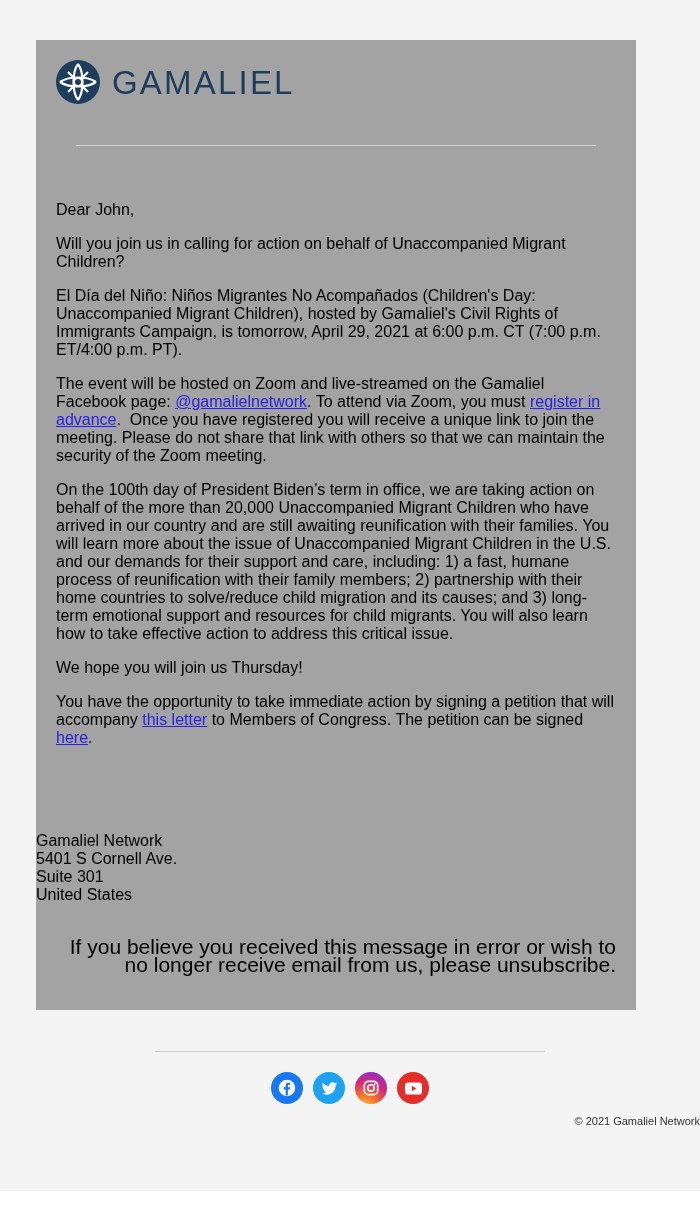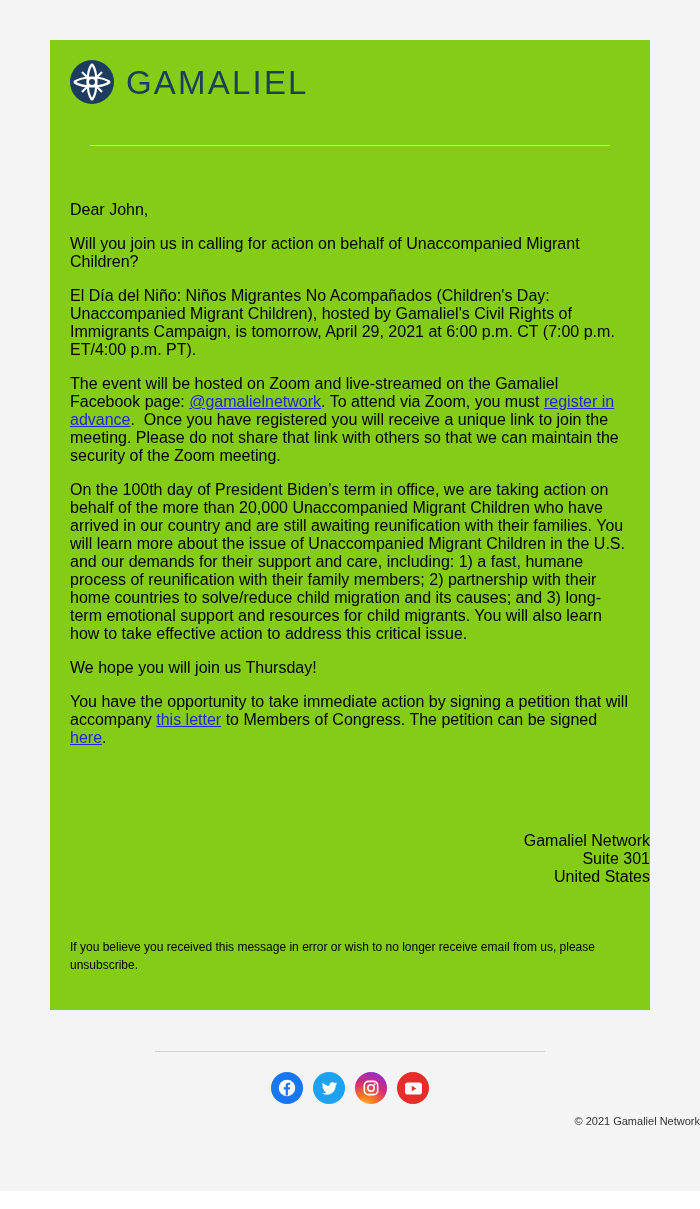--- a/index.html
+++ b/index.html
@@ -1,28 +1,28 @@
 <!DOCTYPE html>
 <html><head>
   <meta charset="utf-8">
   <style>
     * { box-sizing: border-box; margin: 0; padding: 0; }
     html, body { width: 700px; height: 1209px; background: #ffffff; overflow: hidden; }
     body { font-family: "Liberation Sans", sans-serif; color: #000; }
     .bg { position: absolute; left: 0; top: 0; width: 700px; height: 1191px; background: #f4f4f4; }
-    .card { position: absolute; left: 50px; top: 40px; width: 600px; height: 970px; background: #84cc16; }
+    .card { position: absolute; left: 36px; top: 40px; width: 600px; height: 970px; background: #a3a3a3; }
     .logo { position: absolute; left: 20px; top: 19px; height: 46px; display: flex; align-items: center; }
     .logo svg { display: block; }
     .logo-text { margin-left: 12px; font-size: 33px; letter-spacing: 2.2px; color: #1c3d5e; font-weight: normal; line-height: 1; }
     .hr-top { position: absolute; left: 40px; top: 105px; width: 520px; height: 1px; background: #d4d4d4; }
     .content { position: absolute; left: 20px; top: 161px; width: 562px; font-size: 16px; line-height: 18px; }
     .content p { margin-bottom: 16px; }
     .content a { color: #1a0dab; color: #2a22e0; text-decoration: underline; }
-    .address { position: absolute; left: 0; top: 792px; width: 600px; text-align: right; font-size: 16px; line-height: 18px; }
-    .unsub { position: absolute; left: 20px; top: 898px; width: 560px; text-align: left; font-size: 12px; line-height: 18px; }
+    .address { position: absolute; left: 0; top: 792px; width: 600px; text-align: left; font-size: 16px; line-height: 18px; }
+    .unsub { position: absolute; left: 20px; top: 898px; width: 560px; text-align: right; font-size: 21px; line-height: 18px; }
     .hr-bottom { position: absolute; left: 155px; top: 1051px; width: 390px; height: 1px; background: #cfcfcf; }
     .social { position: absolute; left: 271px; top: 1072px; display: flex; gap: 10px; }
     .social a { width: 32px; height: 32px; border-radius: 50%; display: flex; align-items: center; justify-content: center; }
     .fb { background: #1877f2; }
     .tw { background: #1da1f2; }
     .ig { background: radial-gradient(circle at 30% 110%, #fdc44f 0%, #fa7e1e 25%, #d62976 60%, #962fbf 85%, #4f5bd5 100%); }
     .yt { background: #e62d27; }
     .copyright { position: absolute; left: 0; top: 1115px; width: 700px; text-align: right; font-size: 11px; color: #333; }
   </style>
 </head>
@@ -54,20 +54,21 @@
     <p>Will you join us in calling for action on behalf of Unaccompanied Migrant Children?</p>
     <p>El Día del Niño: Niños Migrantes No Acompañados (Children's Day: Unaccompanied Migrant Children), hosted by Gamaliel's Civil Rights of Immigrants Campaign, is tomorrow, April 29, 2021 at 6:00 p.m. CT (7:00 p.m. ET/4:00 p.m. PT).</p>
     <p><span>The event will be hosted on Zoom and live-streamed on the Gamaliel Facebook page: </span><a href="#">@gamalielnetwork</a><span>. To attend via Zoom, you must </span><a href="#">register in advance</a><span style="white-space:pre-wrap">.  Once you have registered you will receive a unique link to join the meeting. Please do not share that link with others so that we can maintain the security of the Zoom meeting.</span></p>
     <p>On the 100th day of President Biden’s term in office, we are taking action on behalf of the more than 20,000 Unaccompanied Migrant Children who have arrived in our country and are still awaiting reunification with their families. You will learn more about the issue of Unaccompanied Migrant Children in the U.S. and our demands for their support and care, including: 1) a fast, humane process of reunification with their family members; 2) partnership with their home countries to solve/reduce child migration and its causes; and 3) long-term emotional support and resources for child migrants. You will also learn how to take effective action to address this critical issue.</p>
     <p>We hope you will join us Thursday!</p>
     <p><span>You have the opportunity to take immediate action by signing a petition that will accompany </span><a href="#">this letter</a><span> to Members of Congress. The petition can be signed </span><a href="#">here</a><span>.</span></p>
   </div>
 
   <div class="address">
     <div>Gamaliel Network</div>
+    <div>5401 S Cornell Ave.</div>
     <div>Suite 301</div>
     <div>United States</div>
   </div>
 
   <div class="unsub">If you believe you received this message in error or wish to no longer receive email from us, please unsubscribe.</div>
 </div>
 
 <div class="hr-bottom"></div>
 
 <div class="social">

